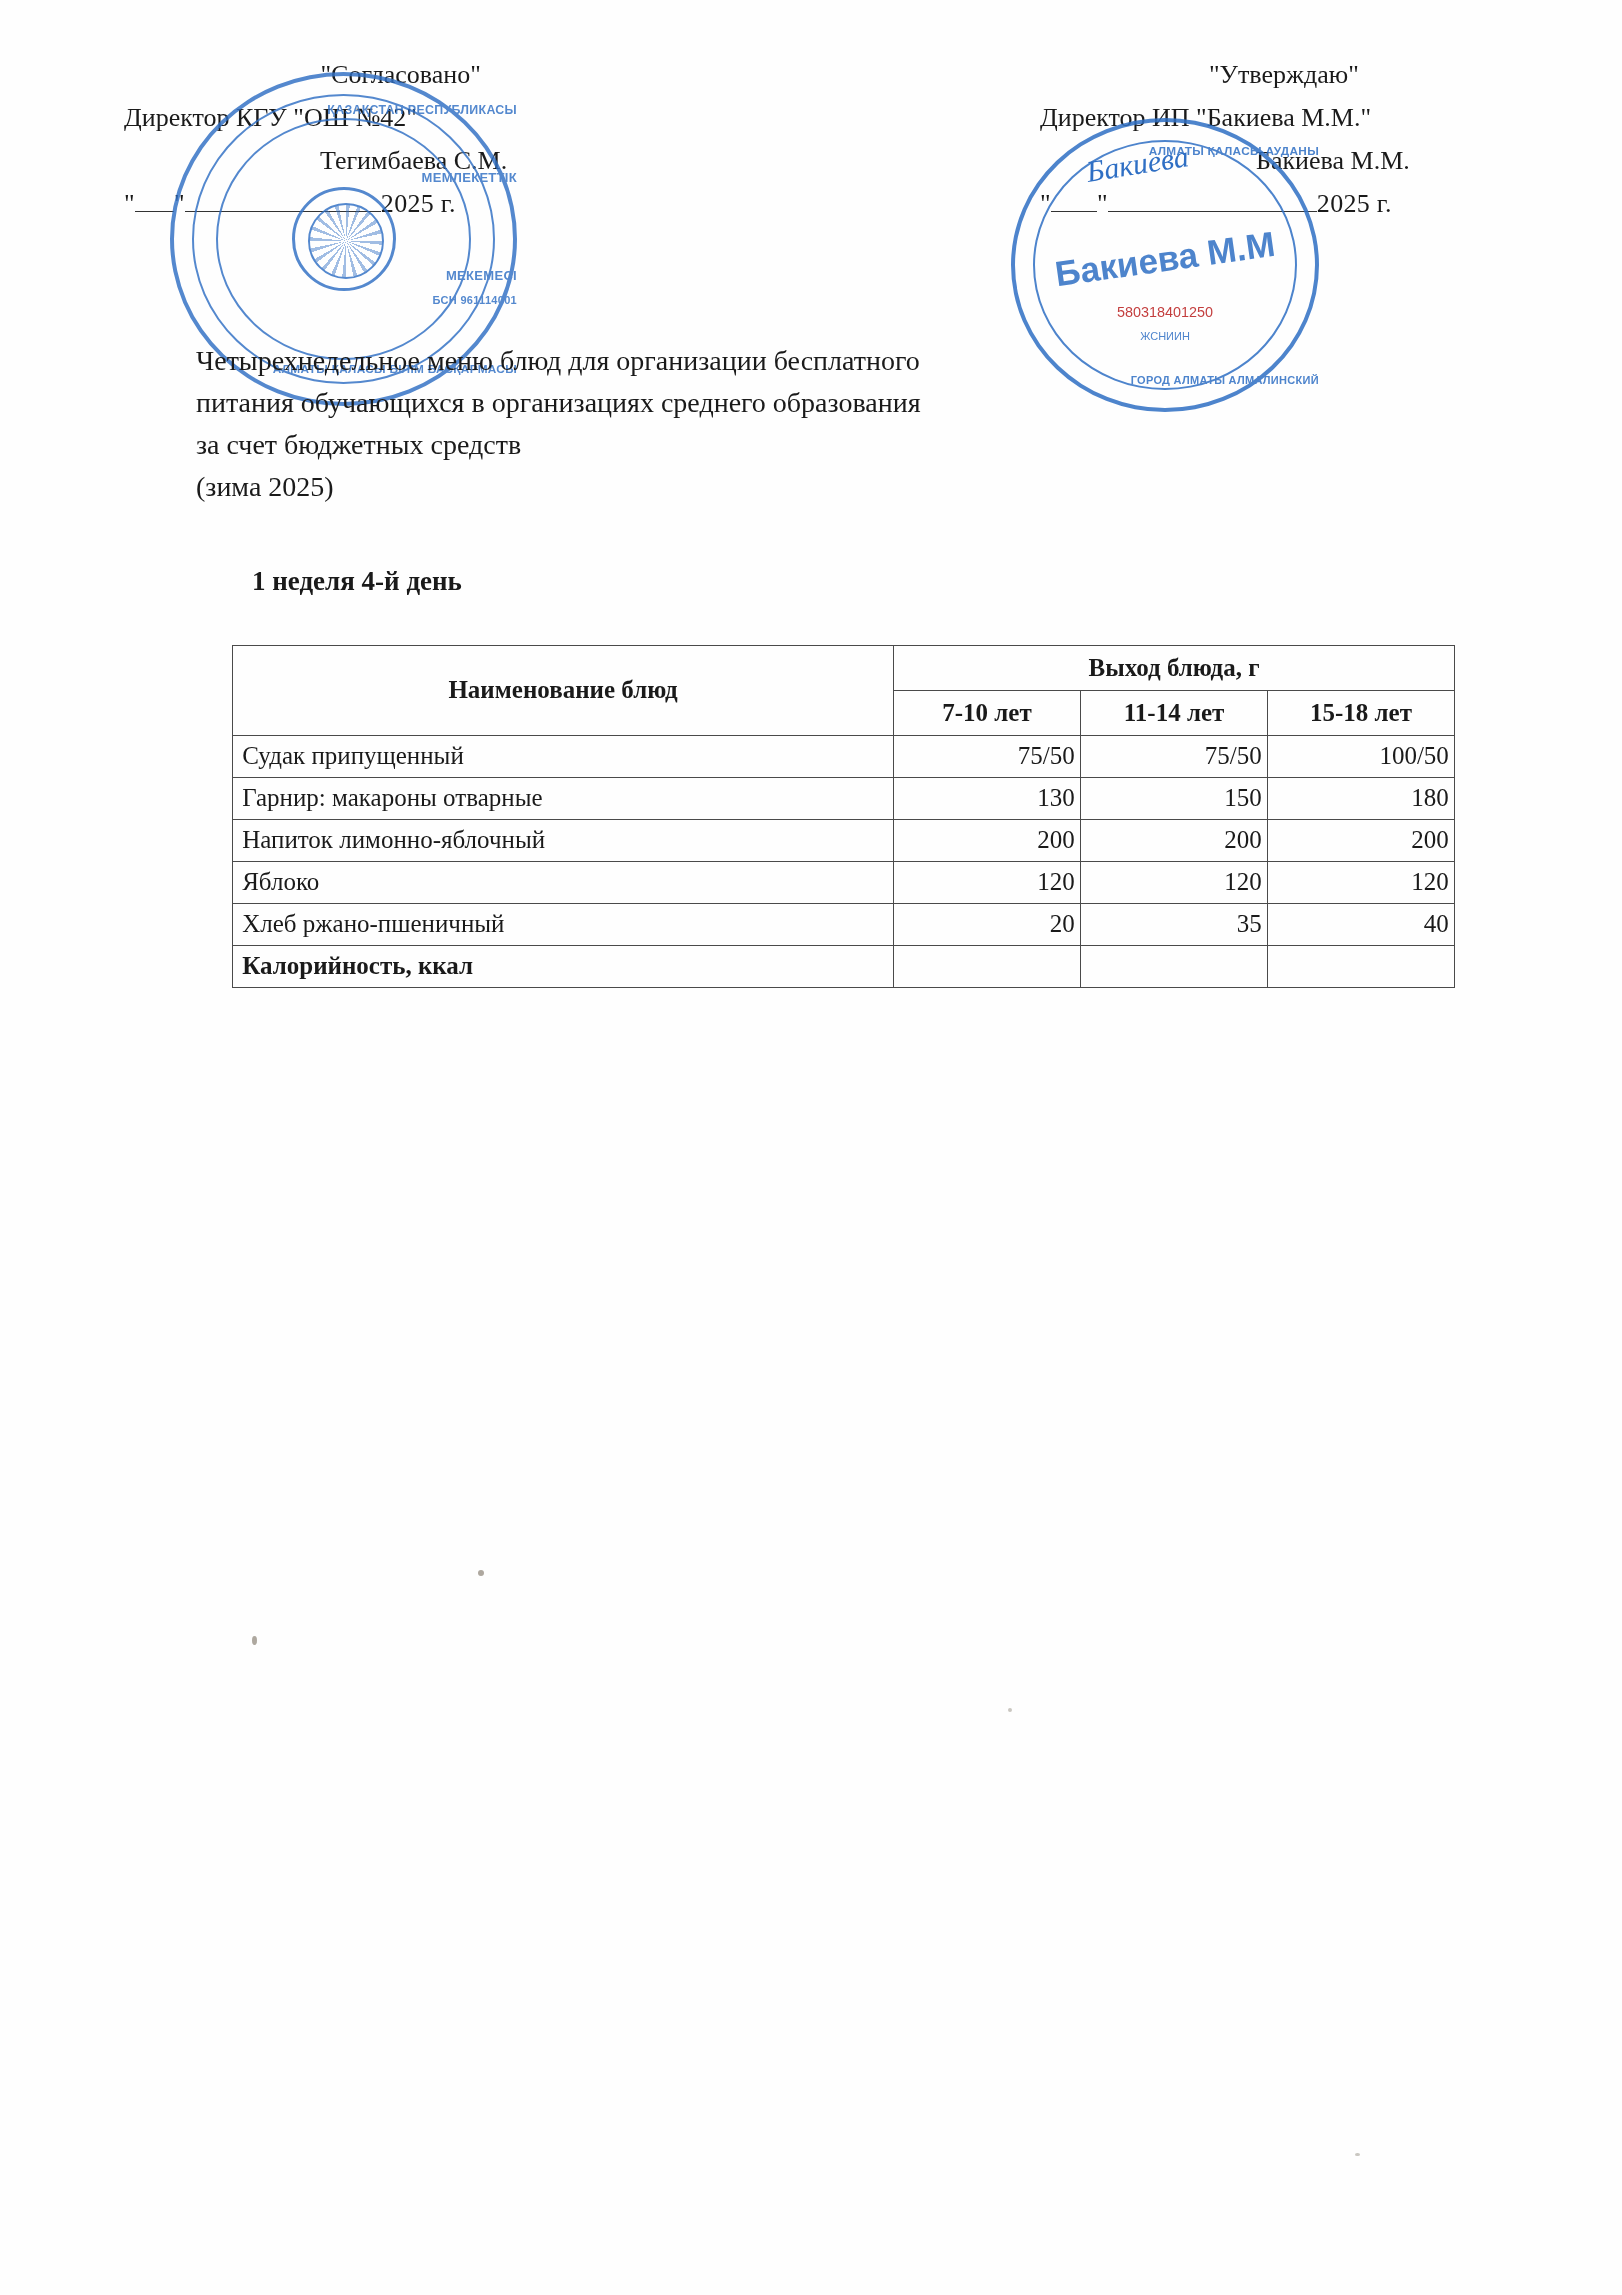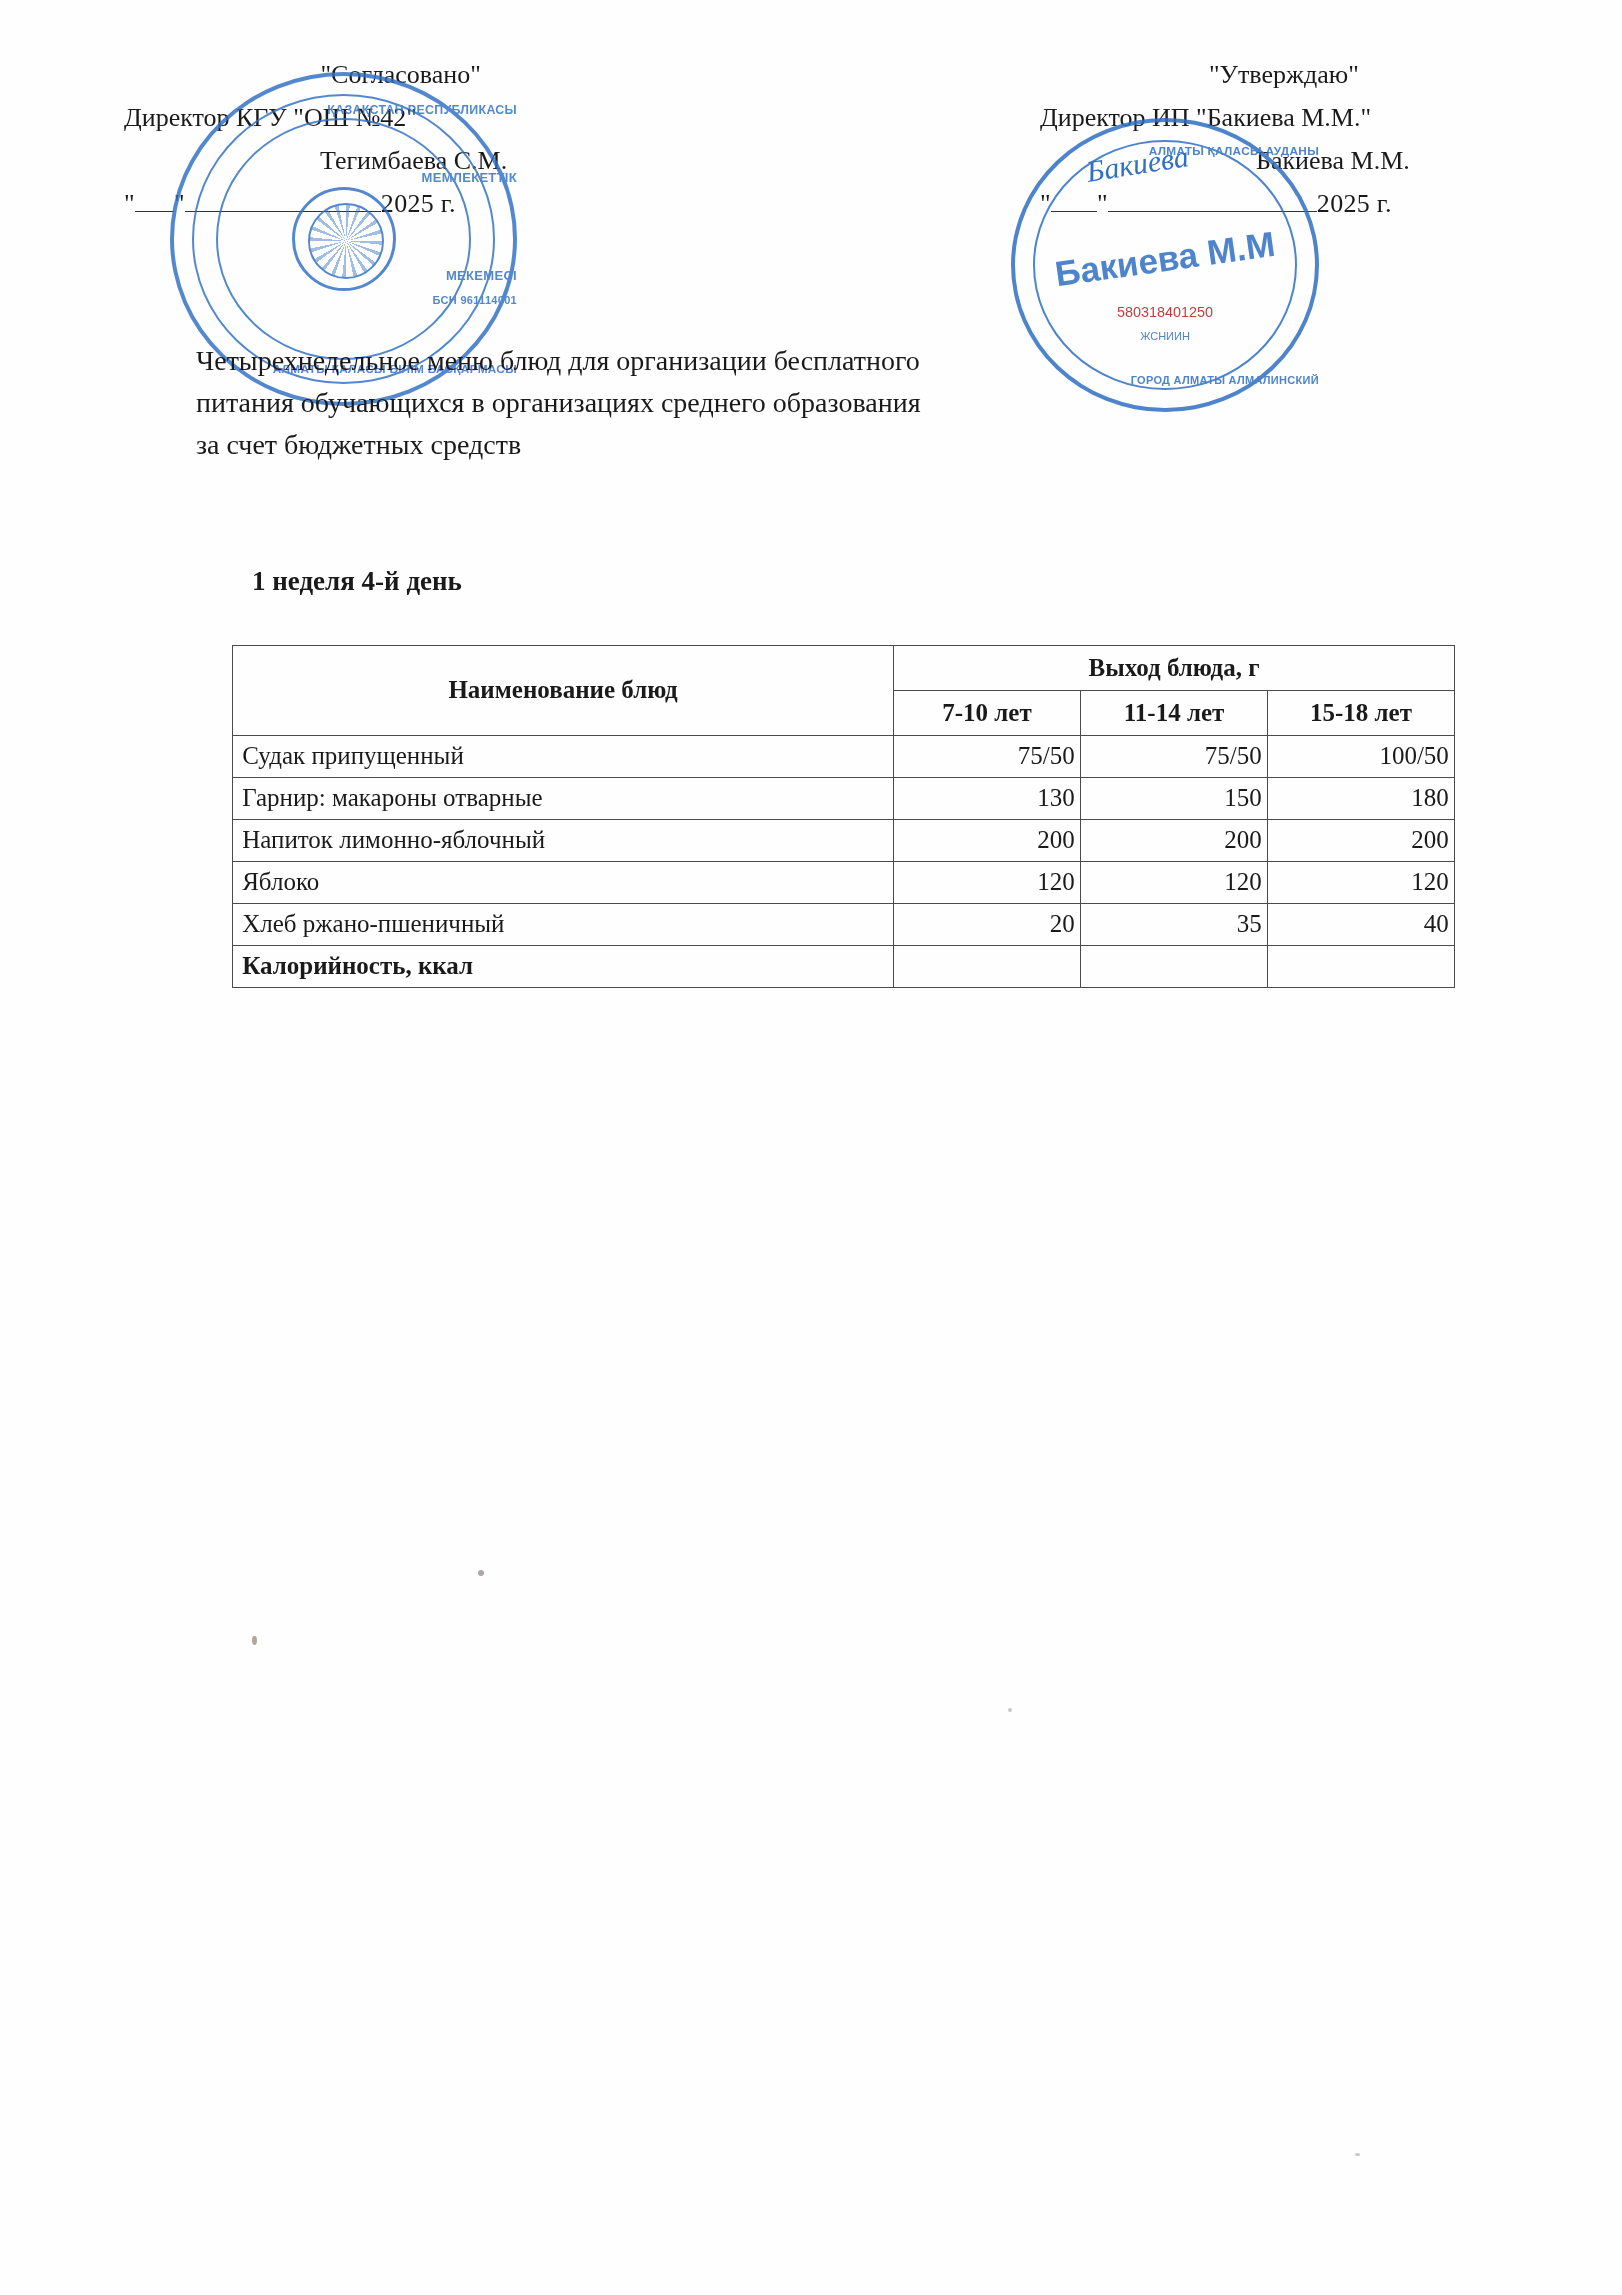--- a/index.html
+++ b/index.html
@@ -267,20 +267,21 @@
     <div class="stamp-num">580318401250</div>
     <div class="stamp-sub">ЖСНИИН</div>
   </div>
 
   <div class="signature sig-right">Бакиева</div>
 
   <div class="doc-title">
     <span class="subtitle-line">Четырехнедельное меню блюд для организации бесплатного</span>
     <span class="subtitle-line">питания обучающихся в организациях среднего образования</span>
     <span class="subtitle-line">за счет бюджетных средств</span>
+    <span class="subtitle-line">(зима 2025)</span>
   </div>
 
   <div class="day-label">1 неделя 4-й день</div>
 
   <table class="menu-table">
     <colgroup>
       <col class="col-name">
         <col class="col-age">
         <col class="col-age">
         <col class="col-age">

